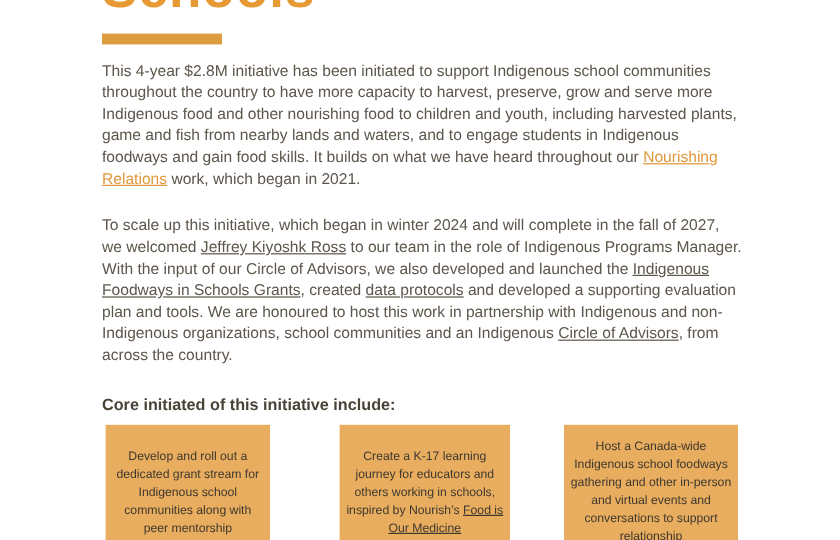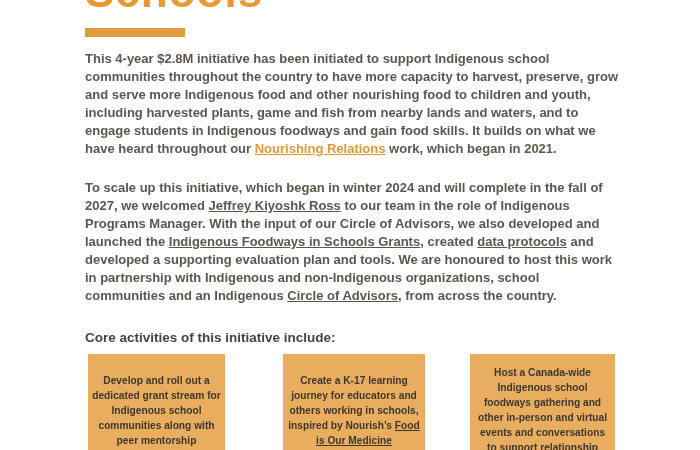--- a/index.html
+++ b/index.html
@@ -1,15 +1,15 @@
 <!DOCTYPE html>
 <html><head>
 <meta charset="utf-8">
 <style>
-  * { margin: 0; padding: 0; box-sizing: border-box; font-weight: bold; }
+  * { margin: 0; padding: 0; box-sizing: border-box; }
   html, body {
     width: 700px; height: 450px;
     background: #ffffff;
     overflow: hidden;
     position: relative;
     font-family: "Liberation Sans", sans-serif;
   }
   .page-title {
     position: absolute;
     top: -33px;
@@ -82,21 +82,21 @@
 <body>
 
 <h1 class="page-title">Schools</h1>
 
 <div class="accent-bar"></div>
 
 <p class="para para-1"><span>This 4-year $2.8M initiative has been initiated to support Indigenous school communities throughout the country to have more capacity to harvest, preserve, grow and serve more Indigenous food and other nourishing food to children and youth, including harvested plants, game and fish from nearby lands and waters, and to engage students in Indigenous foodways and gain food skills. It builds on what we have heard throughout our </span><a class="link link-orange">Nourishing Relations</a><span> work, which began in 2021.</span></p>
 
 <p class="para para-2"><span>To scale up this initiative, which began in winter 2024 and will complete in the fall of 2027, we welcomed </span><a class="link link-dark">Jeffrey Kiyoshk Ross</a><span> to our team in the role of Indigenous Programs Manager. With the input of our Circle of Advisors, we also developed and launched the </span><a class="link link-dark">Indigenous Foodways in Schools Grants</a><span>, created </span><a class="link link-dark">data protocols</a><span> and developed a supporting evaluation plan and tools.  We are honoured to host this work in partnership with Indigenous and non-Indigenous organizations, school communities and an Indigenous </span><a class="link link-dark">Circle of Advisors</a><span>, from across the country.</span></p>
 
-<h2 class="core-heading">Core activities of this initiative include:</h2>
+<h2 class="core-heading">Core initiated of this initiative include:</h2>
 
 <div class="boxes-row">
   <div class="activity-box box-1">
       <span>Develop and roll out a dedicated grant stream for Indigenous school communities along with peer mentorship</span>
     </div>
   <div class="activity-box box-2">
       <span><span>Create a K-17 learning journey for educators and others working in schools, inspired by Nourish’s </span><a class="link link-dark">Food is Our Medicine</a></span>
     </div>
   <div class="activity-box box-3">
       <span>Host a Canada-wide Indigenous school foodways gathering and other in-person and virtual events and conversations to support relationship</span>

